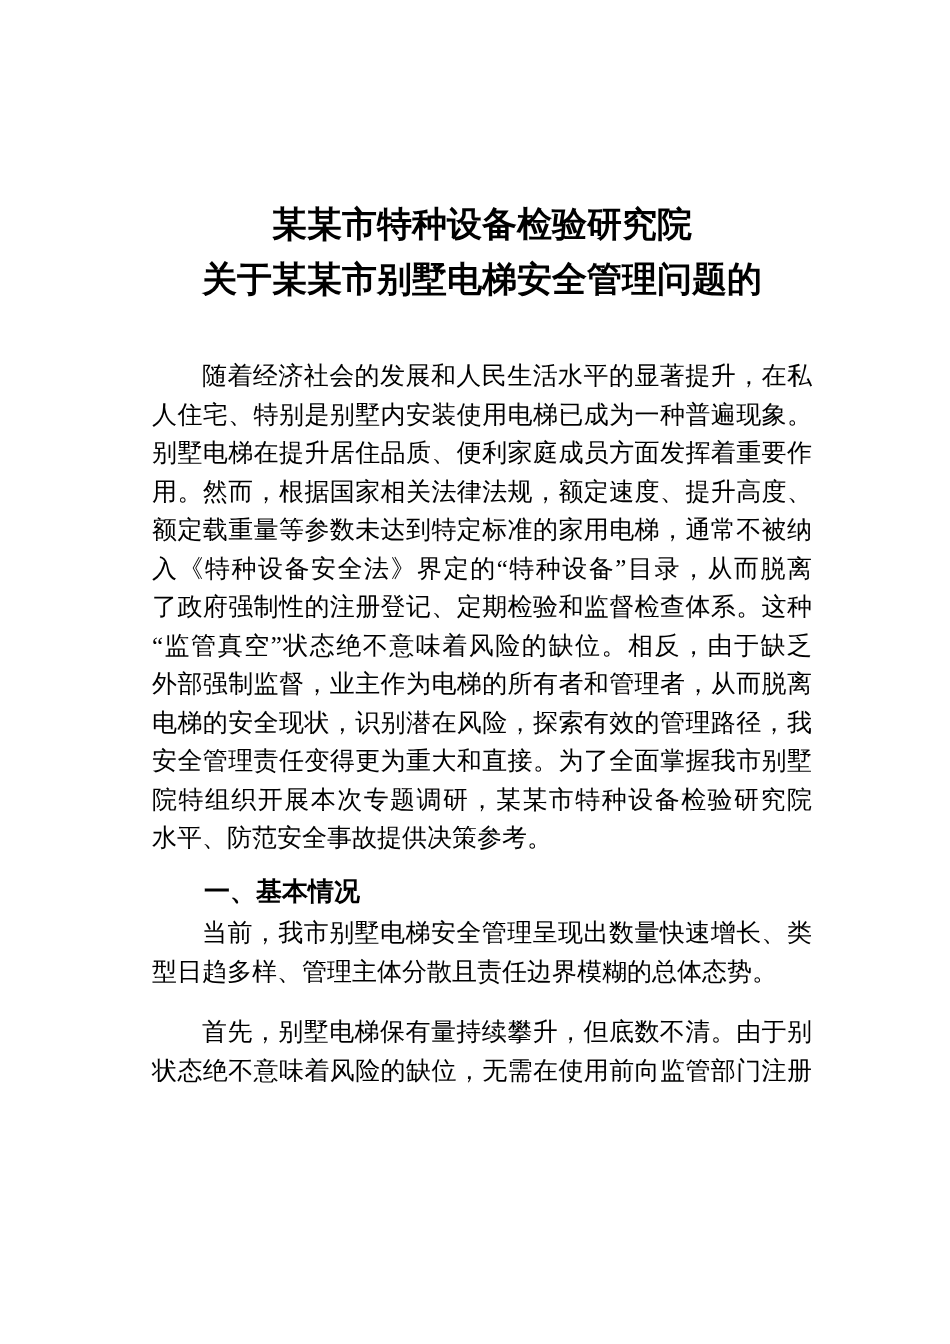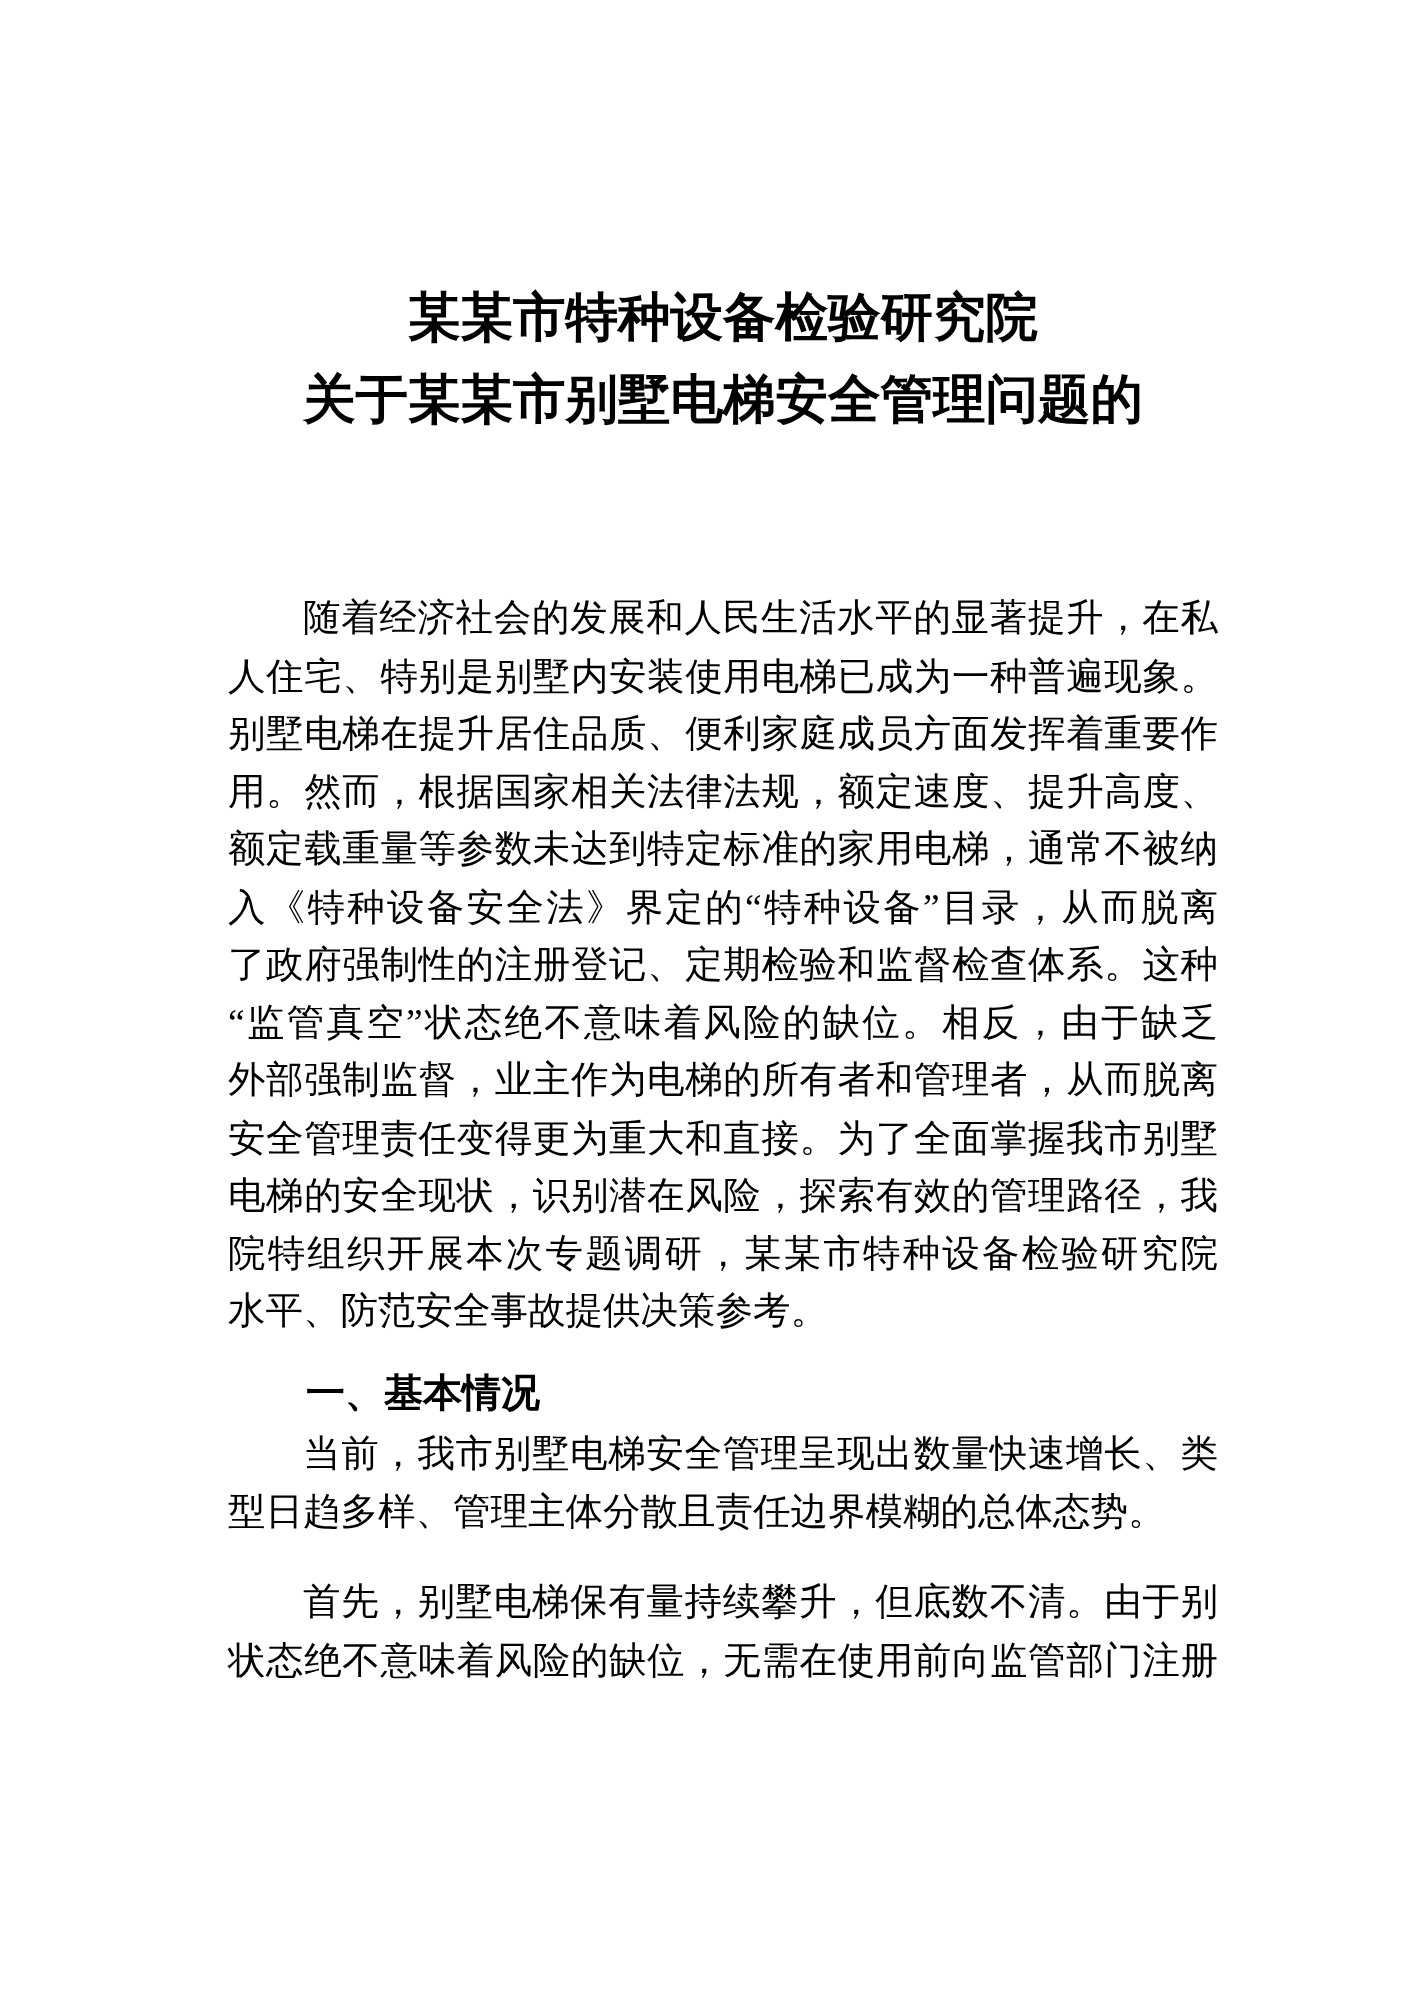--- a/index.html
+++ b/index.html
@@ -11,21 +11,21 @@
     position: relative;
     width: 950px;
     height: 1344px;
     background: #ffffff;
     color: #000000;
     overflow: hidden;
   }
   .doc {
     position: absolute;
     left: 152px;
-    top: 184px;
+    top: 196px;
     width: 660px;
   }
   .title-block {
     text-align: center;
   }
   .title-main {
     font-family: "Liberation Sans", sans-serif;
     font-weight: bold;
     font-size: 35px;
     line-height: 55px;
@@ -33,21 +33,21 @@
   }
   .title-sub {
     font-family: "Liberation Serif", serif;
     font-weight: normal;
     font-size: 34px;
     line-height: 55px;
     letter-spacing: 2px;
     white-space: nowrap;
   }
   .body-block {
-    margin-top: 100px;
+    margin-top: 51px;
     font-family: "Liberation Serif", serif;
     font-size: 25px;
     line-height: 38.5px;
   }
   .ln {
     text-align: justify;
     text-align-last: justify;
     text-justify: inter-character;
   }
   .ln.first {
@@ -84,22 +84,22 @@
       <div class="para">
         <div class="ln first">随着经济社会的发展和人民生活水平的显著提升，在私</div>
         <div class="ln">人住宅、特别是别墅内安装使用电梯已成为一种普遍现象。</div>
         <div class="ln">别墅电梯在提升居住品质、便利家庭成员方面发挥着重要作</div>
         <div class="ln">用。然而，根据国家相关法律法规，额定速度、提升高度、</div>
         <div class="ln">额定载重量等参数未达到特定标准的家用电梯，通常不被纳</div>
         <div class="ln">入《特种设备安全法》界定的“特种设备”目录，从而脱离</div>
         <div class="ln">了政府强制性的注册登记、定期检验和监督检查体系。这种</div>
         <div class="ln">“监管真空”状态绝不意味着风险的缺位。相反，由于缺乏</div>
         <div class="ln">外部强制监督，业主作为电梯的所有者和管理者，从而脱离</div>
+        <div class="ln">电梯的安全现状，识别潜在风险，探索有效的管理路径，我</div>
         <div class="ln">安全管理责任变得更为重大和直接。为了全面掌握我市别墅</div>
-        <div class="ln">电梯的安全现状，识别潜在风险，探索有效的管理路径，我</div>
         <div class="ln">院特组织开展本次专题调研，某某市特种设备检验研究院</div>
         <div class="ln last">水平、防范安全事故提供决策参考。</div>
       </div>
 
       <div class="section-heading">一、基本情况</div>
 
       <div class="para">
         <div class="ln first">当前，我市别墅电梯安全管理呈现出数量快速增长、类</div>
         <div class="ln last">型日趋多样、管理主体分散且责任边界模糊的总体态势。</div>
       </div>

